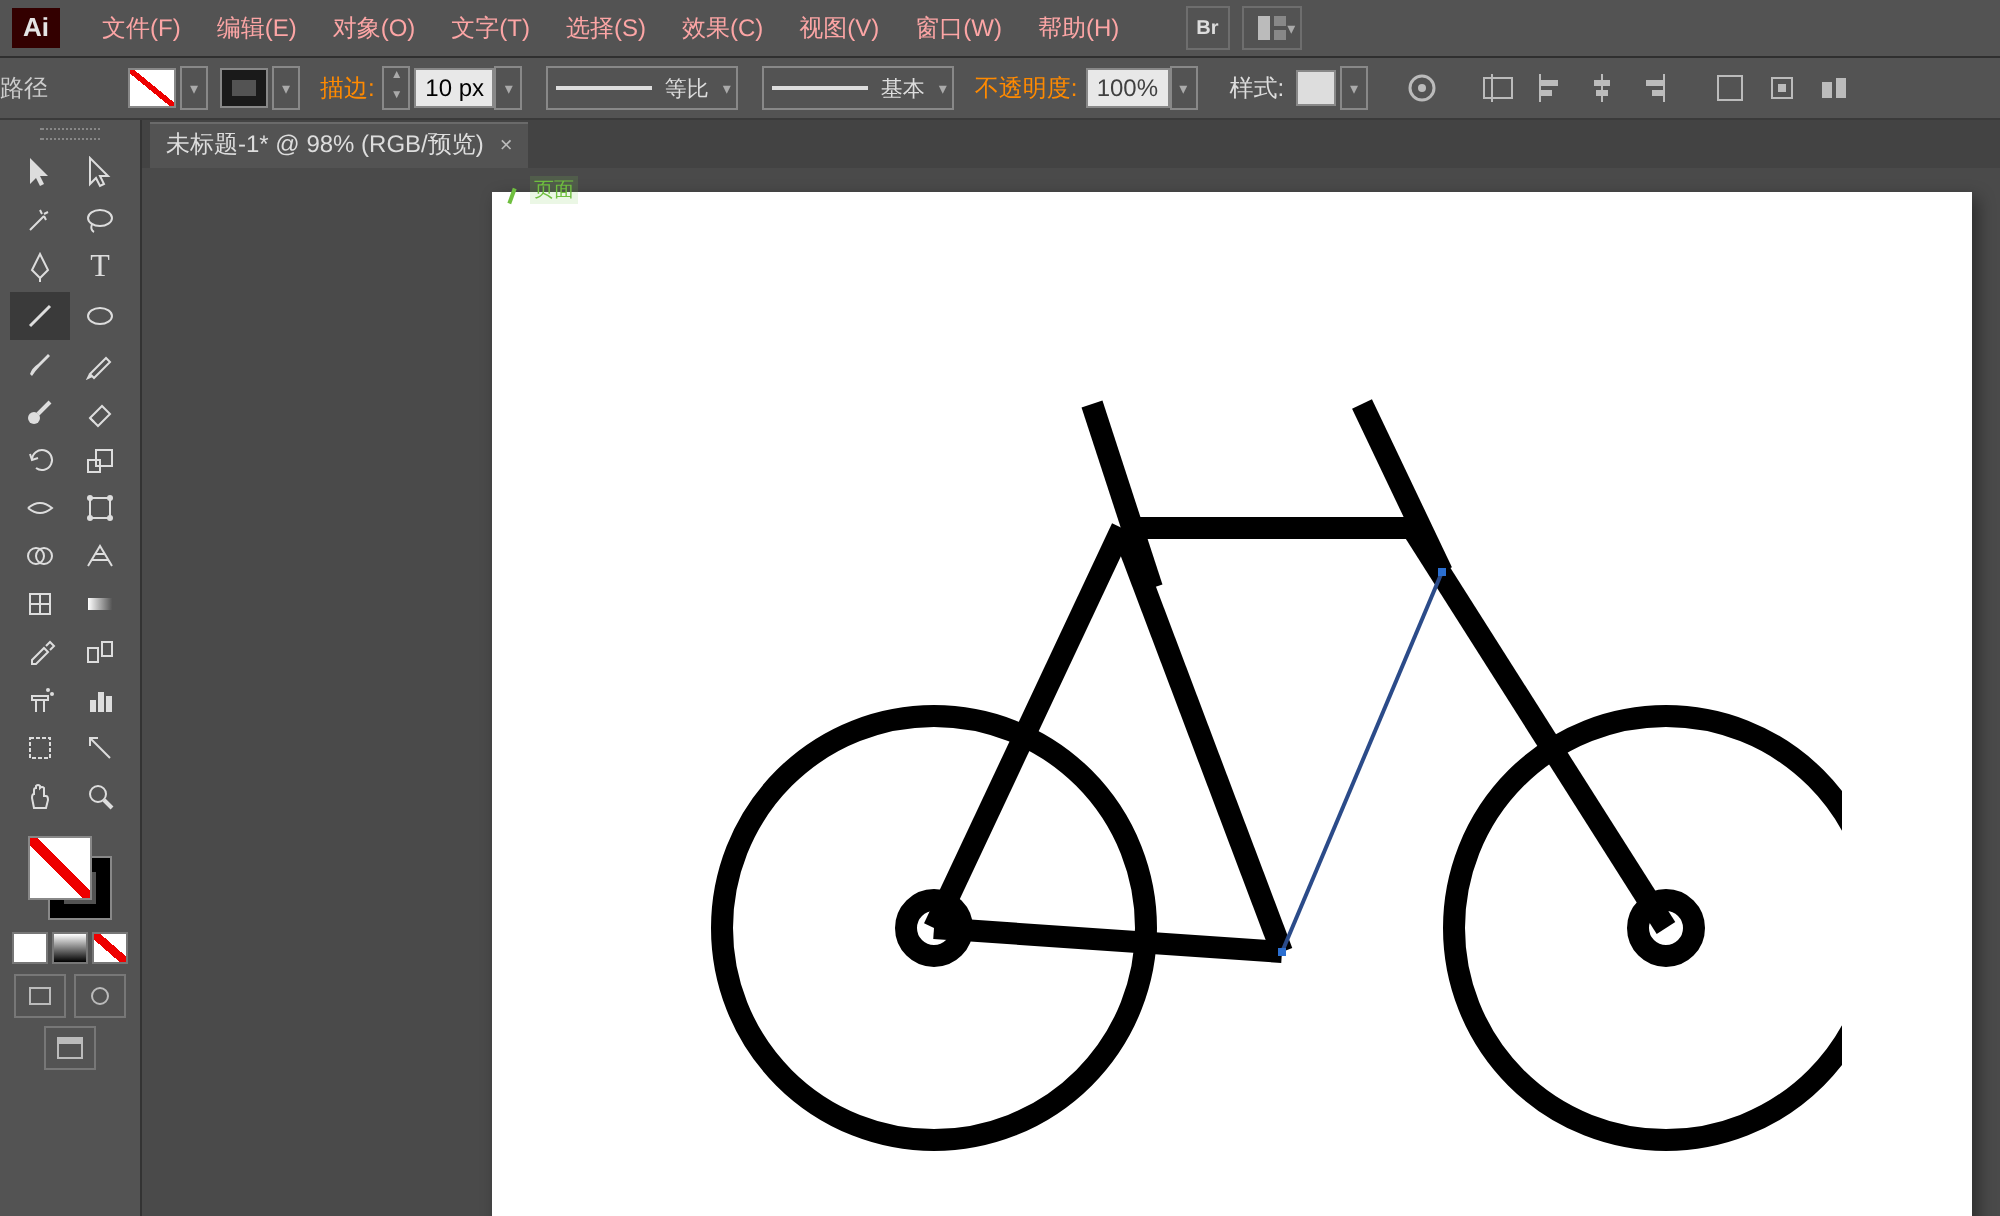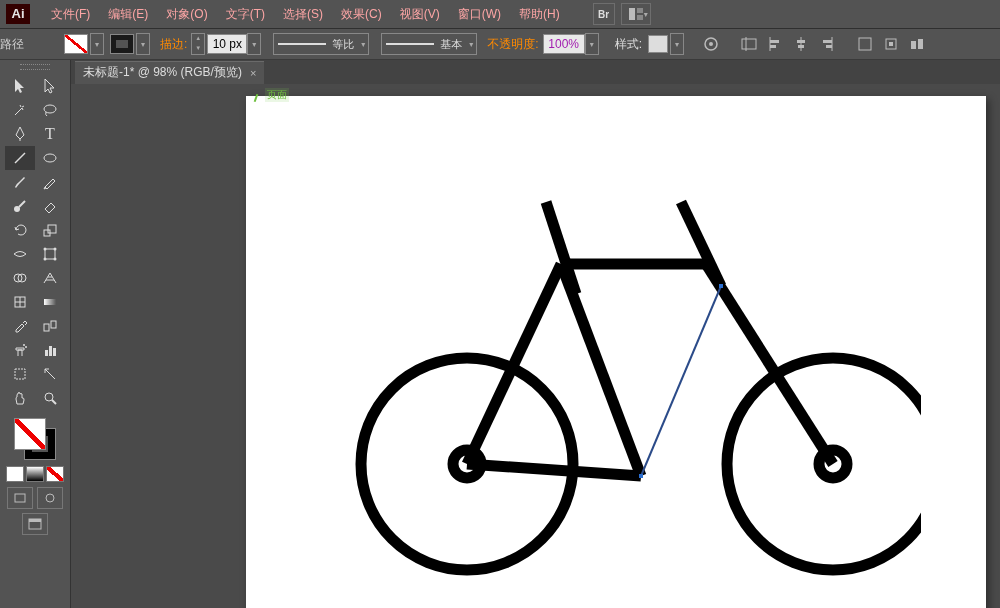--- a/index.html
+++ b/index.html
@@ -20,21 +20,21 @@
 .swatch.stroke{background:#1a1a1a;display:flex;align-items:center;justify-content:center}
 .swatch.stroke span{width:12px;height:8px;background:#535353}
 .orange-label{color:#ff8a00;margin:0 4px}
 .num-field{display:flex;align-items:center}
 .spin{width:12px;height:20px;display:flex;flex-direction:column;border:1px solid #888}
 .spin div{flex:1;font-size:6px;text-align:center;color:#aaa;line-height:9px}
 .num-input{width:38px;height:18px;background:#e8e8e8;color:#000;text-align:center;line-height:18px;border:1px solid #888;margin-left:2px}
 .dd{height:20px;background:#535353;border:1px solid #888;display:flex;align-items:center;padding:0 14px 0 4px;margin:0 6px;position:relative;font-size:11px}
 .dd::after{content:"▾";position:absolute;right:3px;font-size:8px;color:#aaa}
 .dd .line{width:48px;height:2px;background:#ddd;margin-right:6px}
-.opac-field{width:40px;height:18px;background:#e8e8e8;color:#a21caf;text-align:center;line-height:18px;border:1px solid #888}
+.opac-field{width:40px;height:18px;background:#e8e8e8;color:#404040;text-align:center;line-height:18px;border:1px solid #888}
 .style-sw{width:18px;height:16px;background:#ddd;border:1px solid #888;margin-right:2px}
 .ctrl-icon{width:22px;height:22px;display:flex;align-items:center;justify-content:center;color:#bbb;margin:0 2px}
 .ctrl-group{display:flex;margin-left:12px}
 
 .workspace{display:flex;height:calc(100% - 58px)}
 .tool-panel{width:70px;background:#535353;border-right:1px solid #333;display:flex;flex-direction:column;align-items:center;padding-top:4px}
 .grab{width:30px;height:4px;border-top:1px dotted #888;border-bottom:1px dotted #888;margin-bottom:4px}
 .tool-grid{display:grid;grid-template-columns:30px 30px;gap:0}
 .tool{width:30px;height:24px;display:flex;align-items:center;justify-content:center;color:#ddd;cursor:pointer;font-size:14px}
 .tool.sel{background:#3a3a3a}

